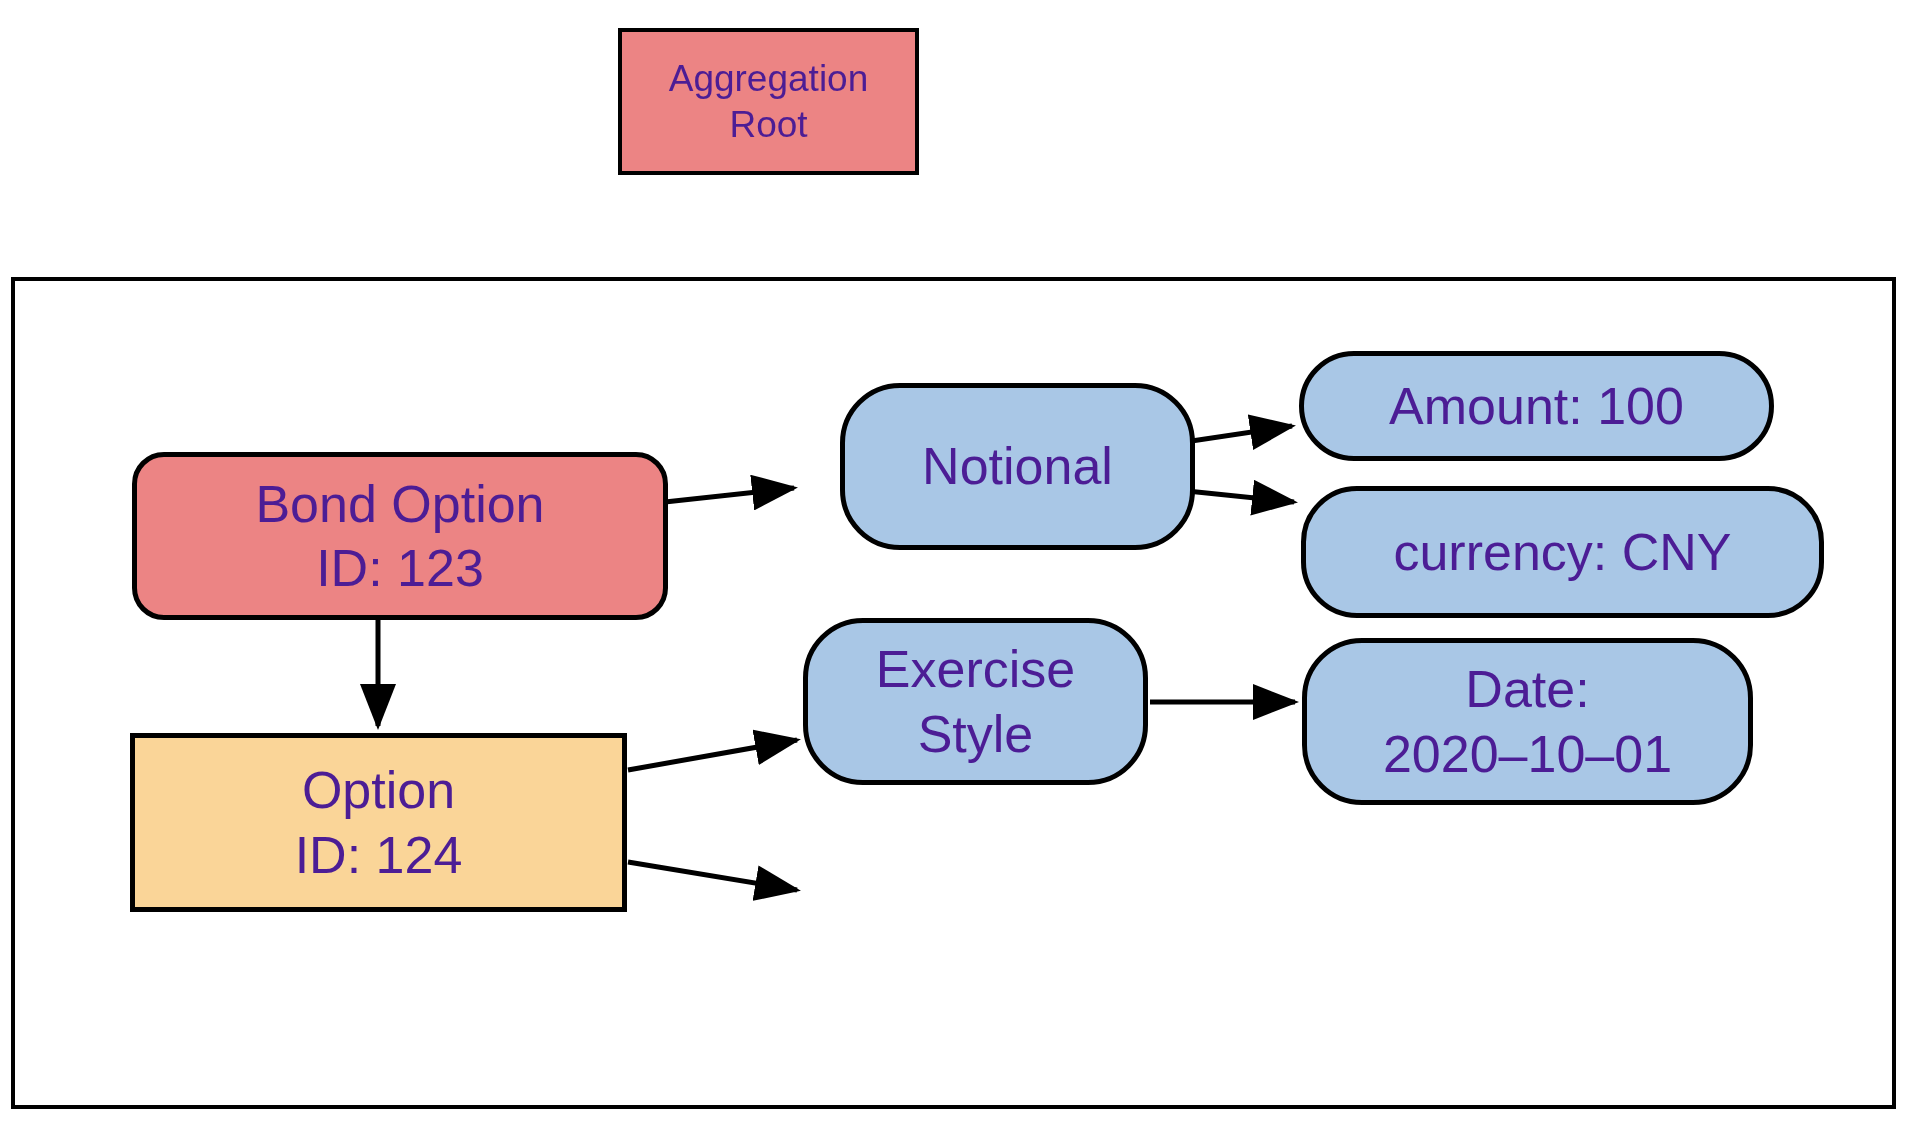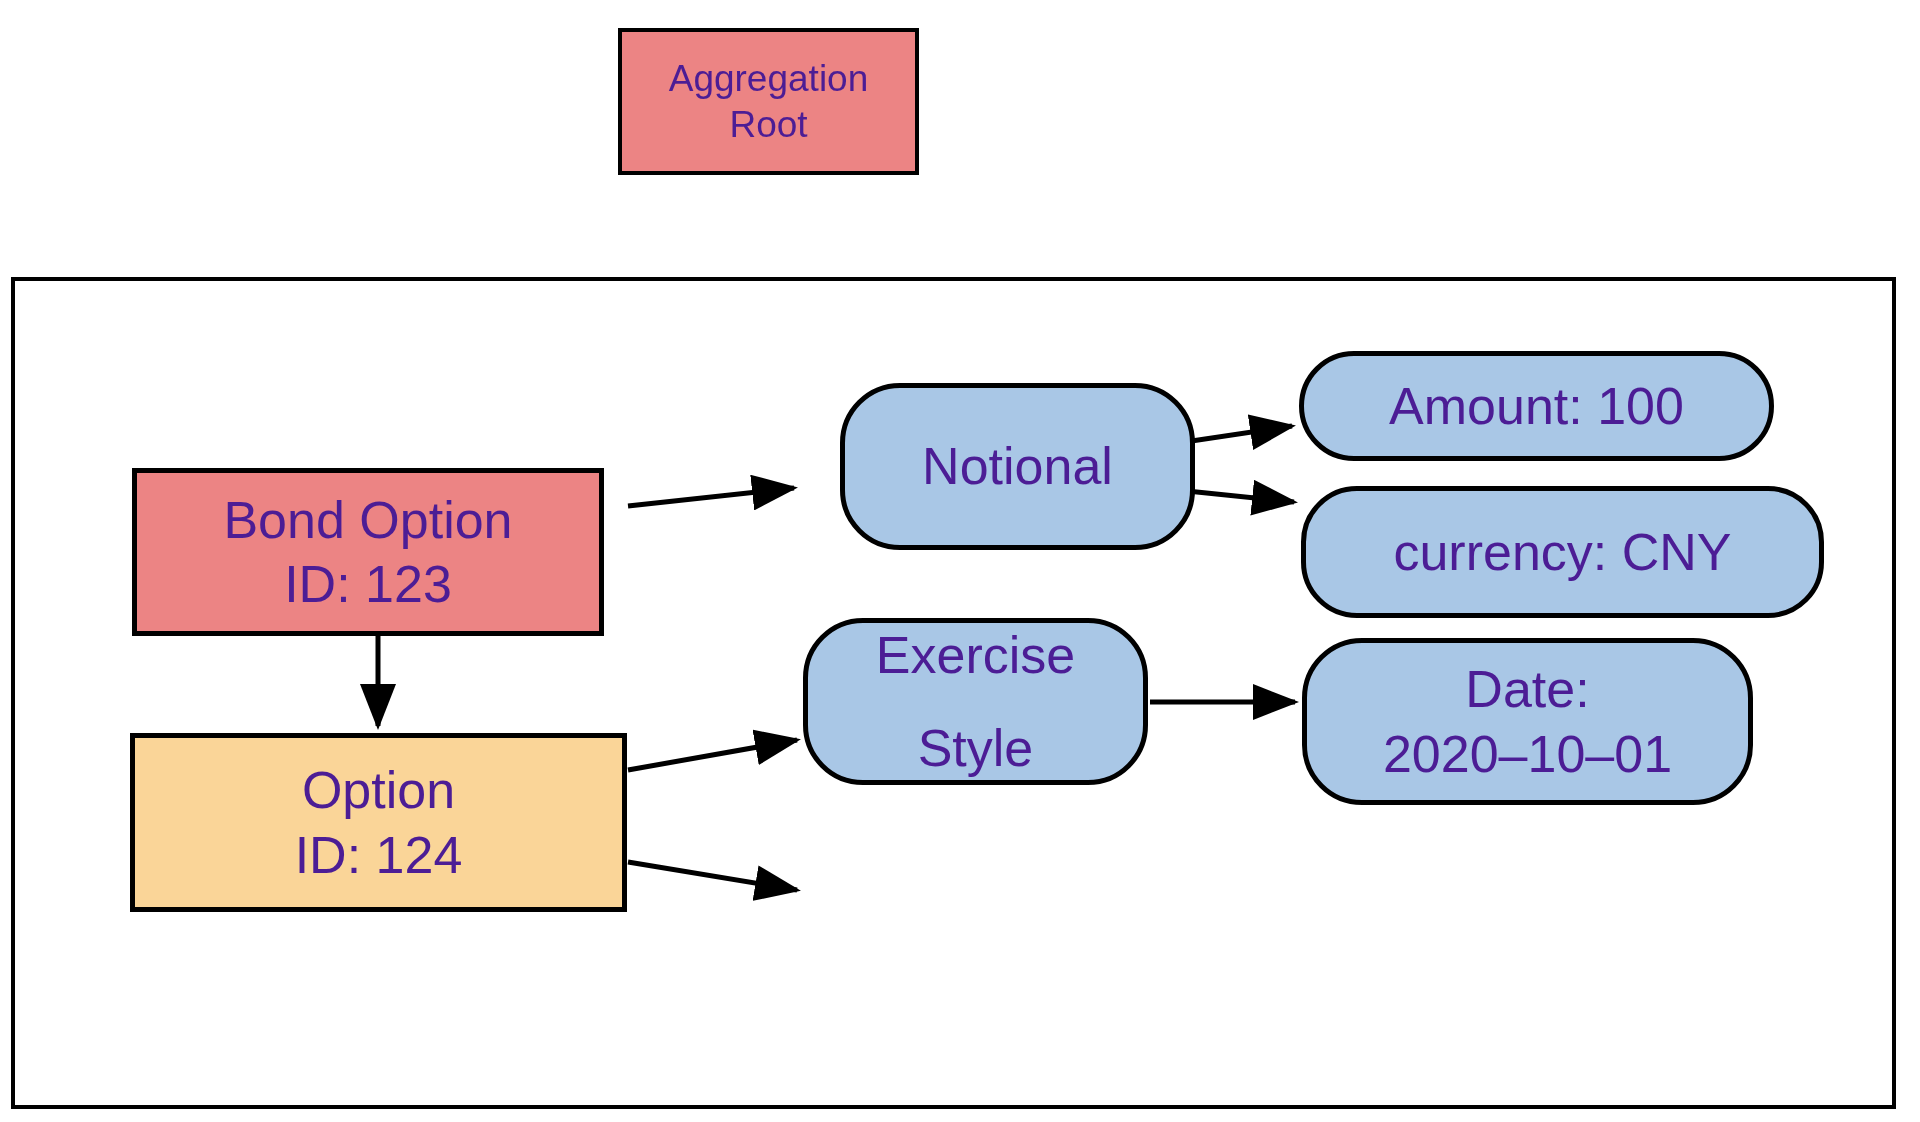--- a/index.html
+++ b/index.html
@@ -34,28 +34,28 @@
   .legend-agg    { left: 990px;  top: 28px;  width: 300px; height: 147px; background: var(--aggregate_fill, #ffffff); }
 
   .container-box {
     position: absolute;
     box-sizing: border-box;
     left: 11px; top: 277px; width: 1885px; height: 832px;
     border: 4px solid var(--border, #000);
     background: var(--aggregate_fill, #ffffff);
   }
 
-  .bond-option   { left: 132px;  top: 468px; width: 472px; height: 168px; background: var(--root_fill, #EC8484); }
+  .bond-option   { left: 132px;  top: 452px; width: 536px; height: 168px; background: var(--root_fill, #EC8484); border-radius: 32px; }
   .option        { left: 130px;  top: 733px; width: 497px; height: 179px; background: var(--entity_fill, #FAD598); }
 
   .pill { background: var(--value_fill, #A9C7E6); }
   .notional       { left: 840px;  top: 383px; width: 355px; height: 167px; border-radius: 60px; }
   .amount         { left: 1299px; top: 351px; width: 475px; height: 110px; border-radius: 55px; }
   .currency       { left: 1301px; top: 486px; width: 523px; height: 132px; border-radius: 56px; }
-  .exercise-date  { left: 803px;  top: 618px; width: 345px; height: 167px; border-radius: 60px; justify-content: space-between; }
+  .exercise-date  { left: 803px;  top: 618px; width: 345px; height: 167px; border-radius: 60px; }
   .date           { left: 1302px; top: 638px; width: 451px; height: 167px; border-radius: 60px; }
   .exercise-style { left: 803px;  top: 853px; width: 575px; height: 173px; border-radius: 78px; }
 
   .arrows {
     position: absolute;
     left: 0; top: 0;
     width: 1920px;
     height: 1122px;
     pointer-events: none;
   }

